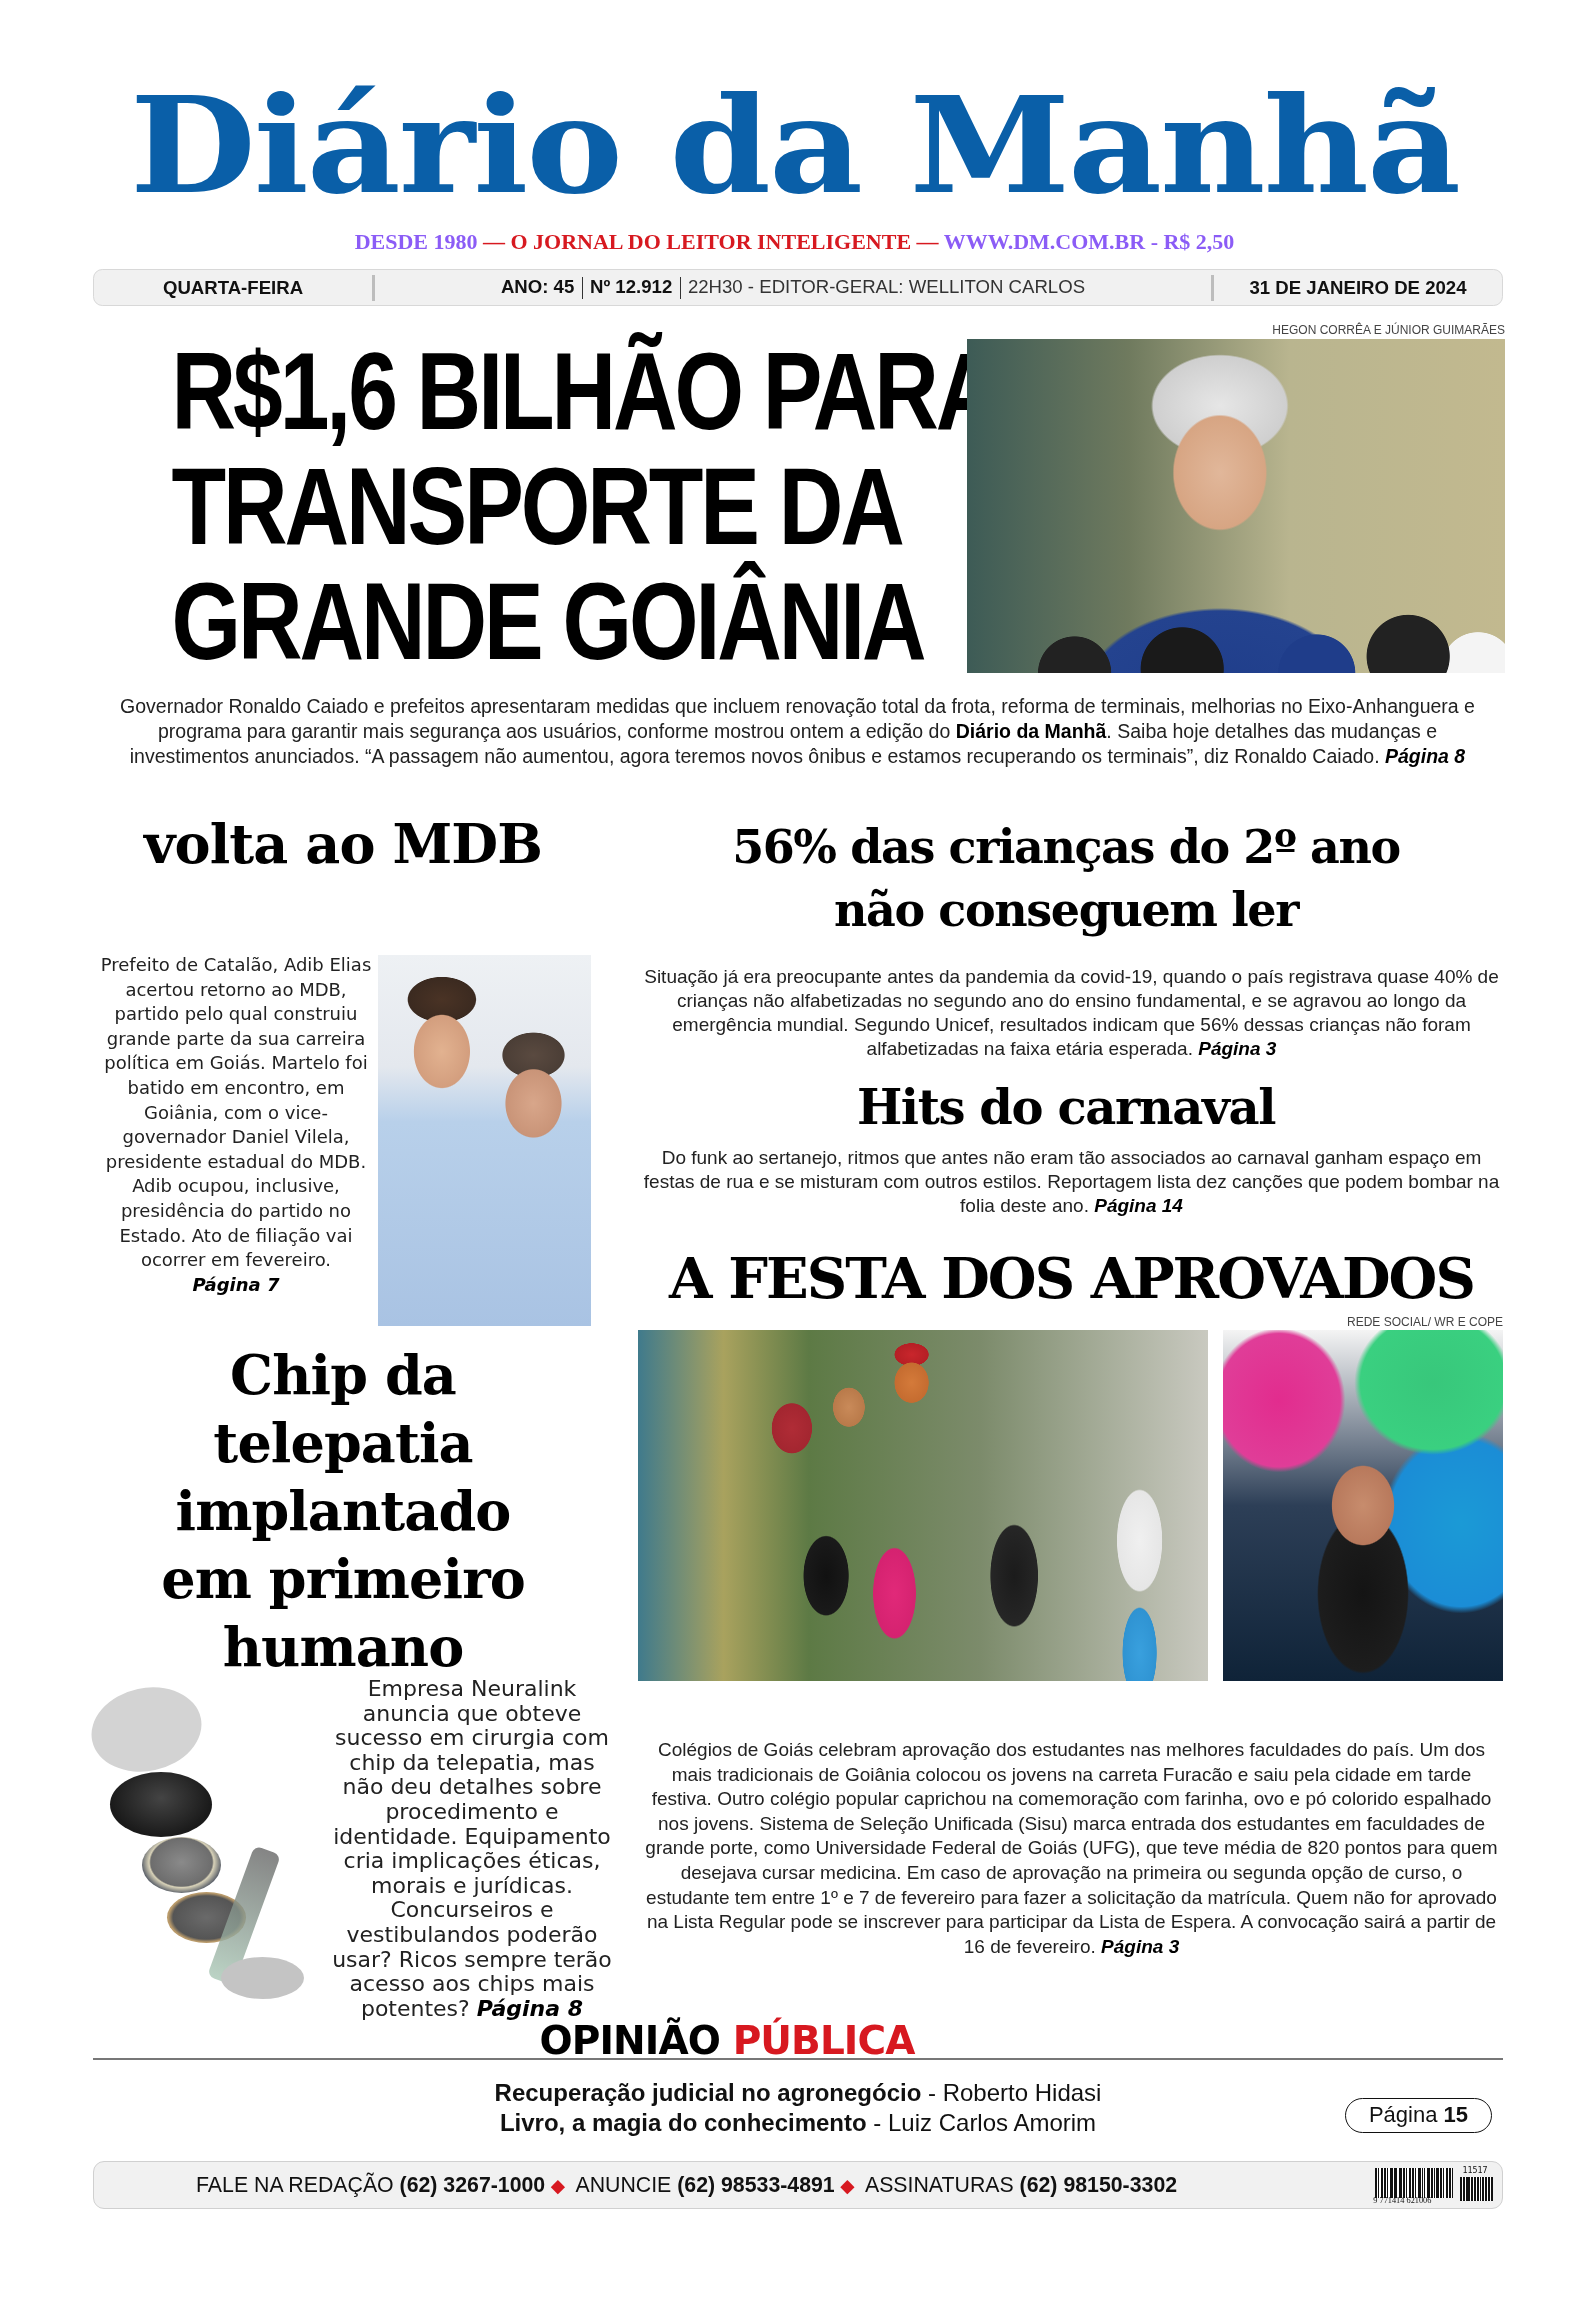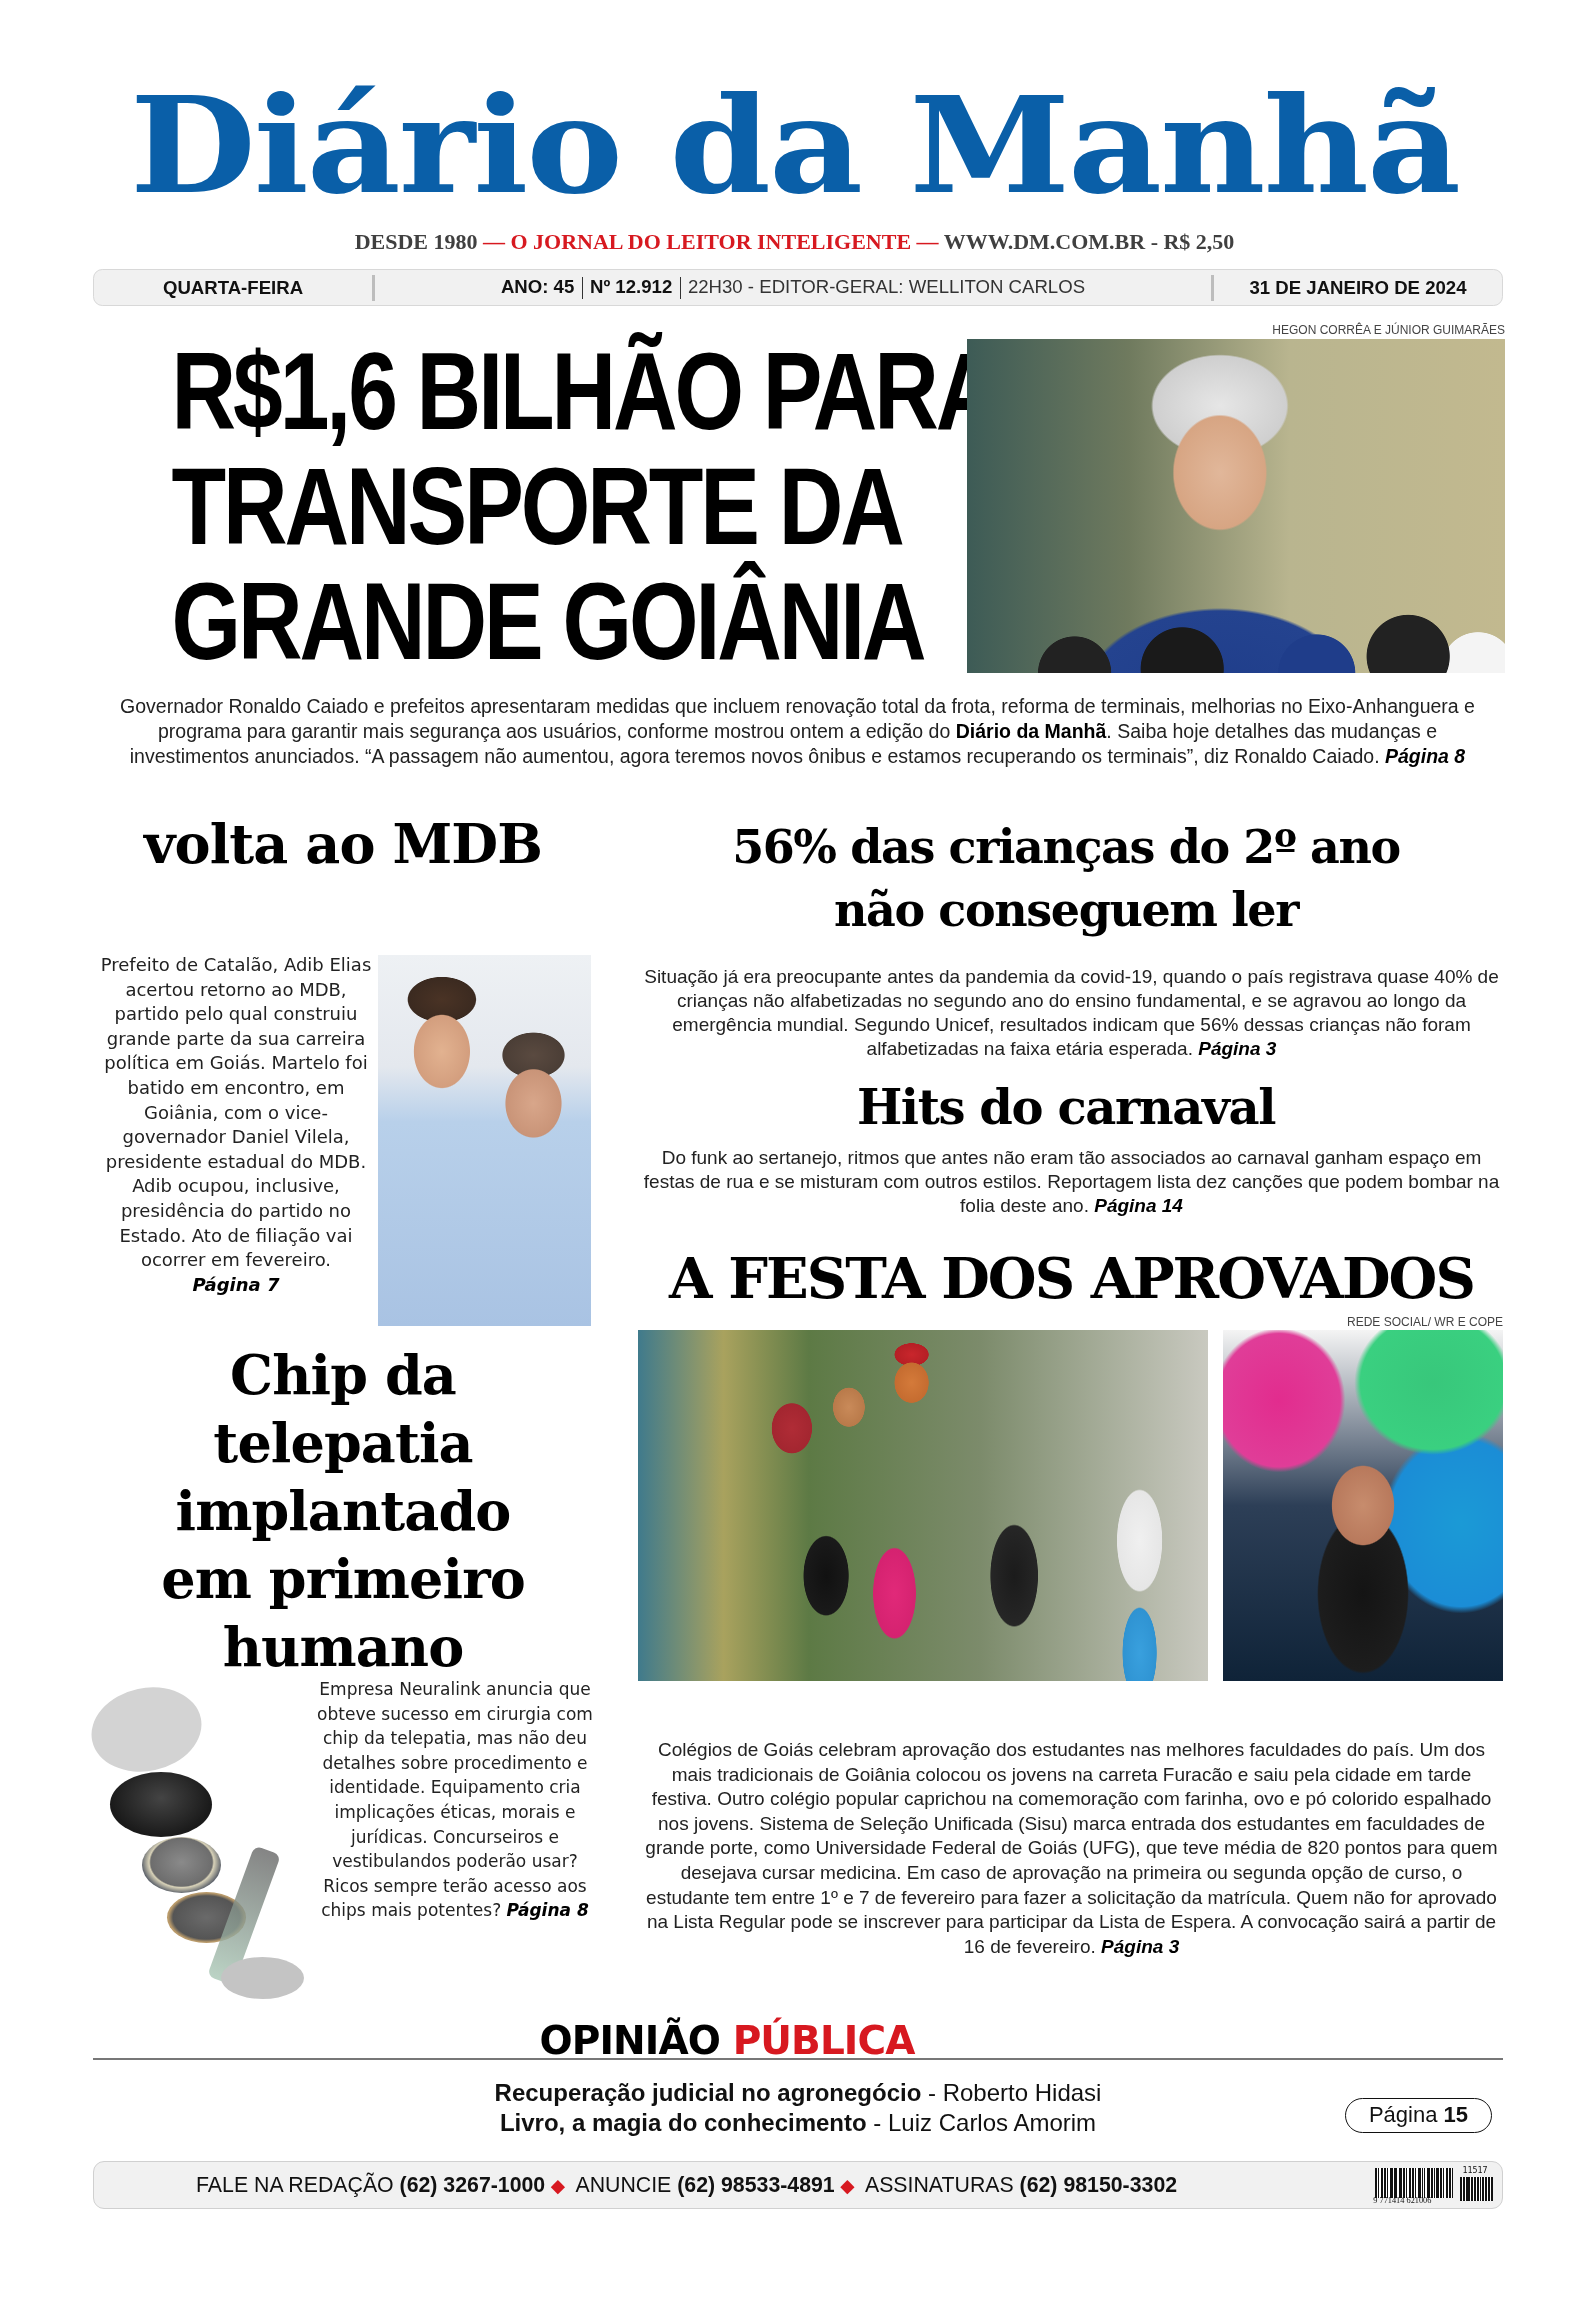--- a/index.html
+++ b/index.html
@@ -12,21 +12,21 @@
     left: 0; width: 1589px; top: 72px; text-align: center;
     font-family: "DejaVu Serif", serif; font-weight: bold;
     font-size: 132px; line-height: 148px; color: #0a5fa8;
     letter-spacing: -1.9px; transform: scaleX(1.1); transform-origin: center;
   }
   .tagline {
     left: 0; width: 1589px; top: 228px; text-align: center;
     font-family: "Liberation Serif", serif; font-weight: bold; font-size: 22px; line-height: 28px;
   }
   .tagline .red { color: #d71920; }
-  .tagline .blk { color: #404040; }
+  .tagline .blk { color: #8b5cf6; }
 
   
   .infobar {
     left: 93px; top: 269px; width: 1410px; height: 37px;
     background: #f1f1f1; border: 0.9px solid #d8d8d8; border-radius: 9.3px;
     display: flex; align-items: center;
     font-family: "Liberation Sans", sans-serif; font-size: 18.6px; color: #111;
   }
   .infobar .day { width: 278px; text-align: center; font-weight: bold; }
   .infobar .sep { width: 2.8px; height: 26px; background: #bdbdbd; }
@@ -133,22 +133,22 @@
       linear-gradient(180deg, #f4f4f4 0%, #2d3f57 50%, #0f2338 100%);
   }
 
   .festa-body {
     left: 640px; top: 1738px; width: 863px; text-align: center;
     font-family: "Liberation Sans", sans-serif; font-size: 19px; line-height: 24.6px; color: #222;
   }
 
   .chip-head { left: 111px; top: 1341px; width: 464px; font-size: 54px; line-height: 68px; }
   .chip-body {
-    left: 311px; top: 1677px; width: 288px; text-align: center;
-    font-family: "DejaVu Sans", sans-serif; font-size: 17px; line-height: 24.6px; color: #222;
+    left: 328px; top: 1677px; width: 288px; text-align: center;
+    font-family: "DejaVu Sans", sans-serif; font-size: 22px; line-height: 24.6px; color: #222;
   }
   .chip-img { left: 91px; top: 1679px; width: 218px; height: 315px; }
   .chip-part { position: absolute; border-radius: 50%; }
 
   
   .opiniao {
     left: 0; width: 1454px; top: 2018px; text-align: center;
     font-family: "DejaVu Sans", sans-serif; font-weight: bold; font-size: 39px; line-height: 46px;
     letter-spacing: -0.9px;
   }

